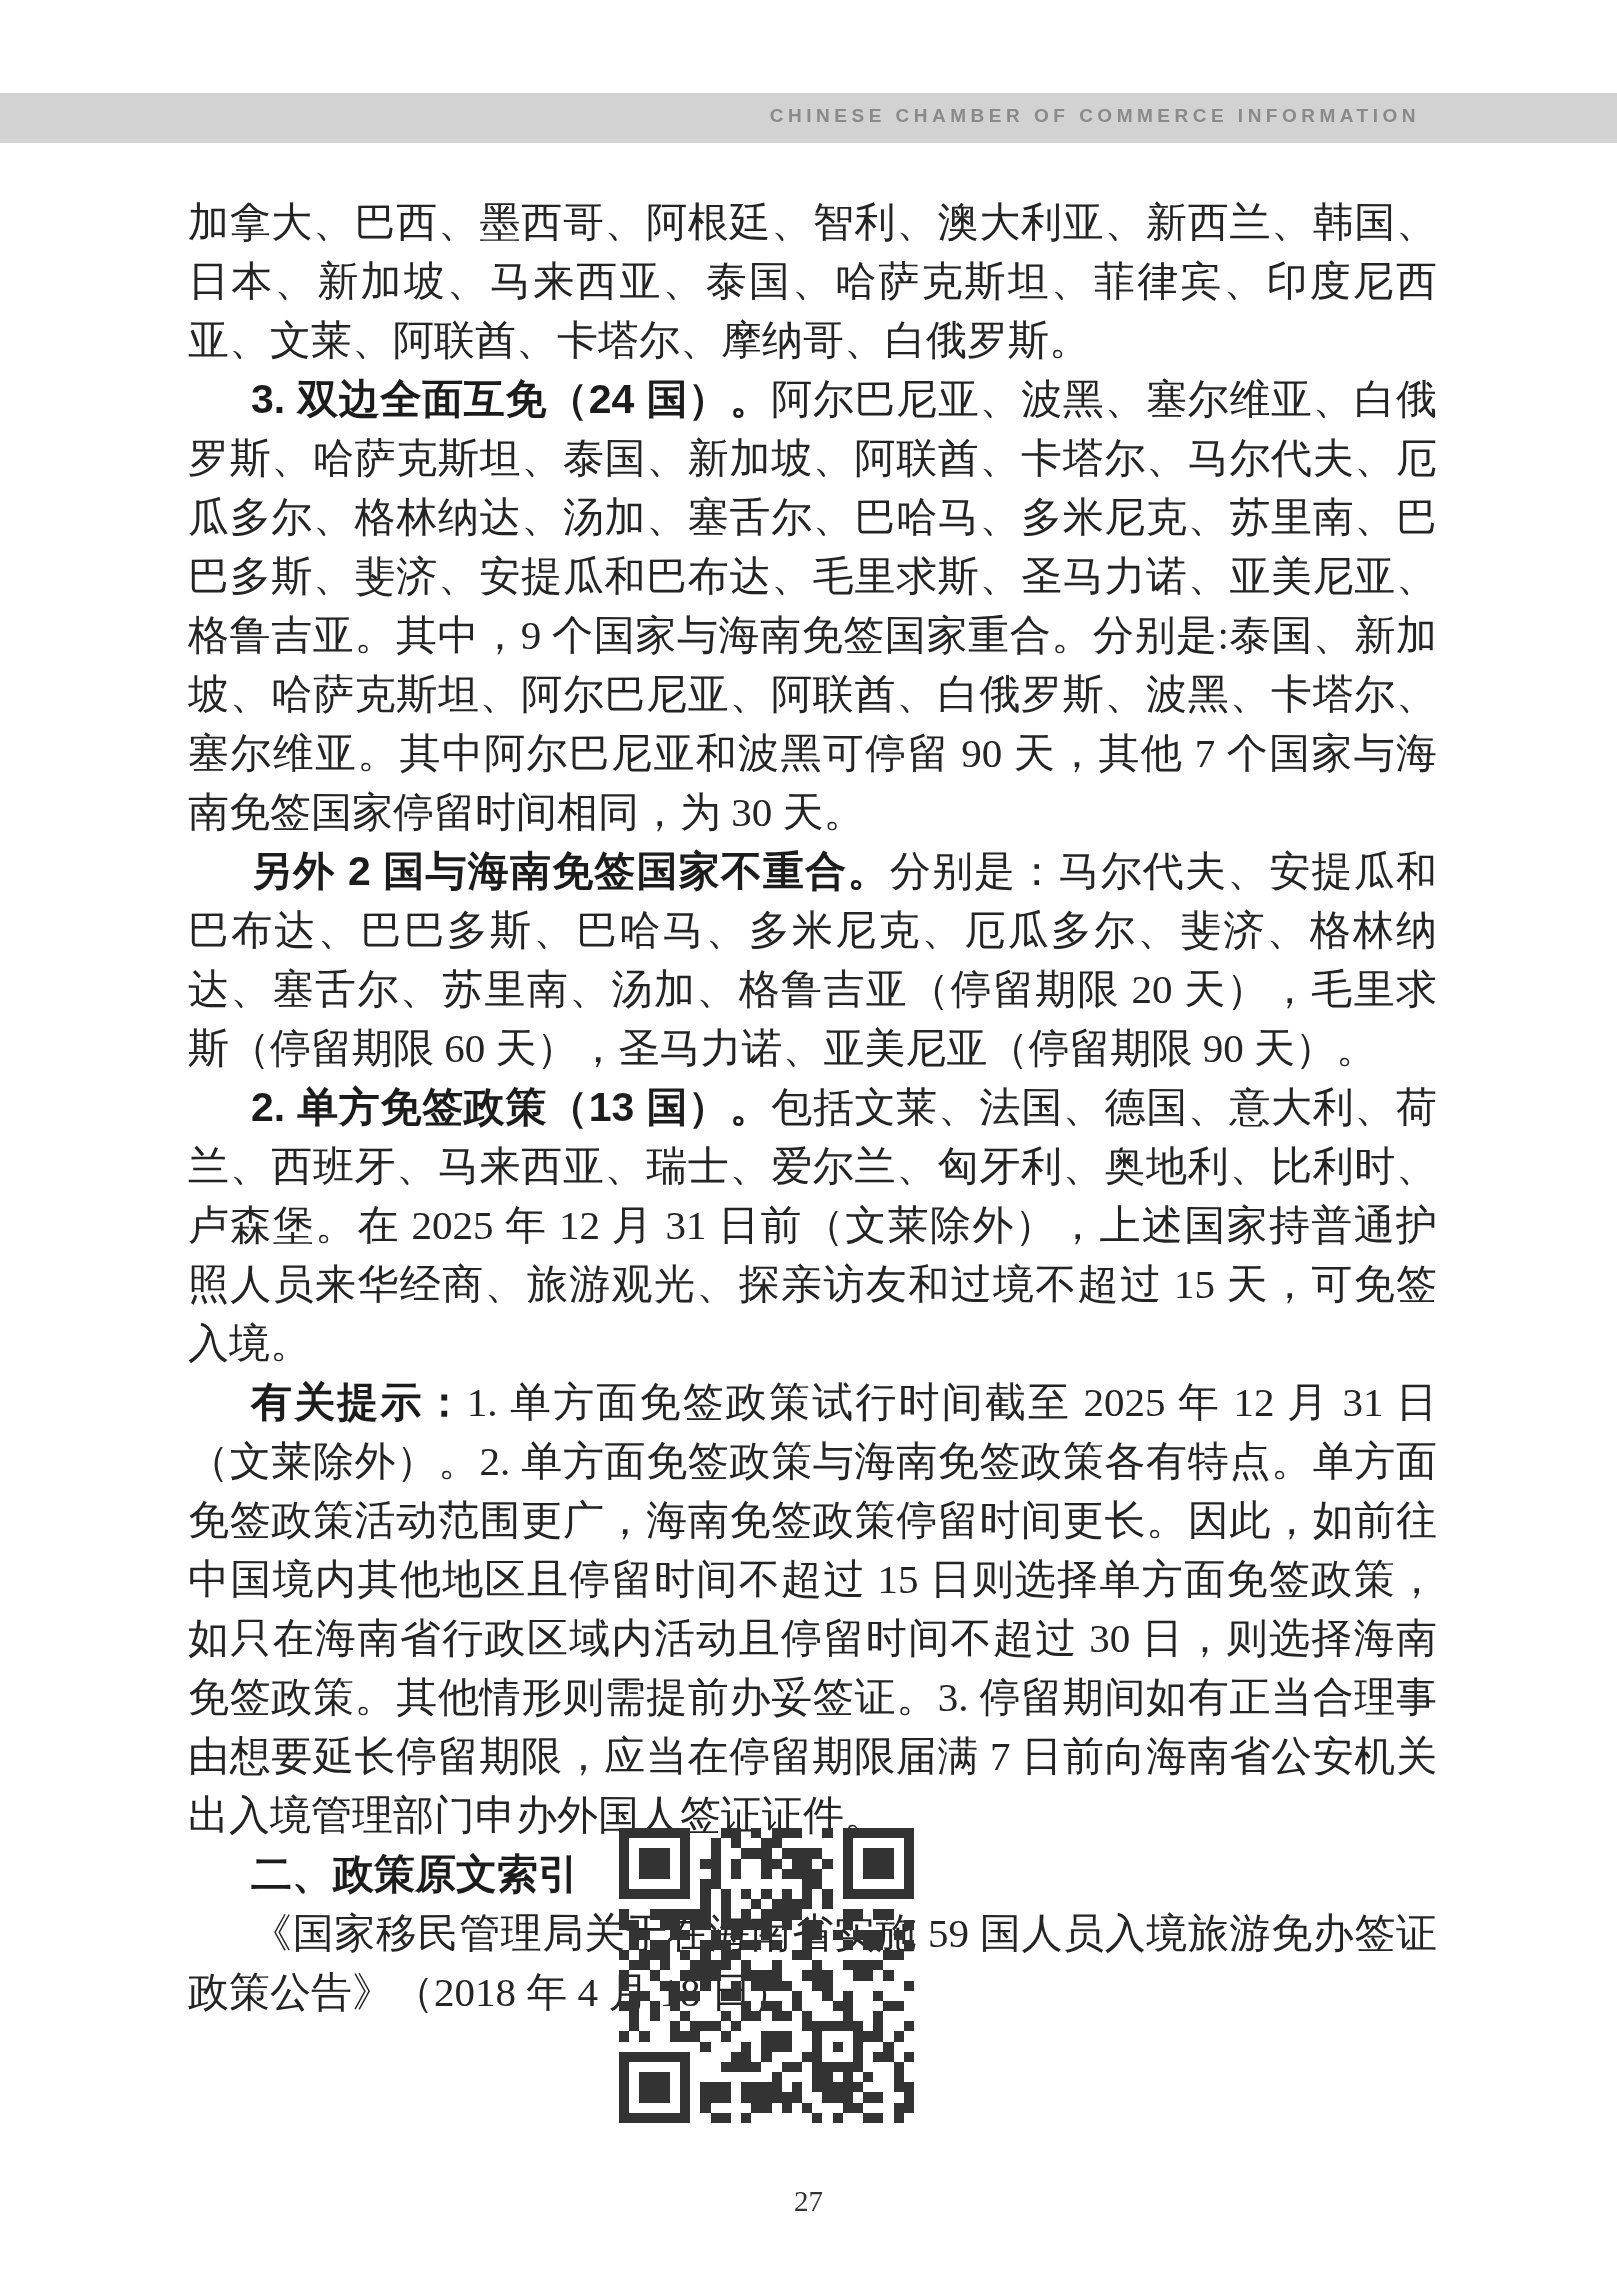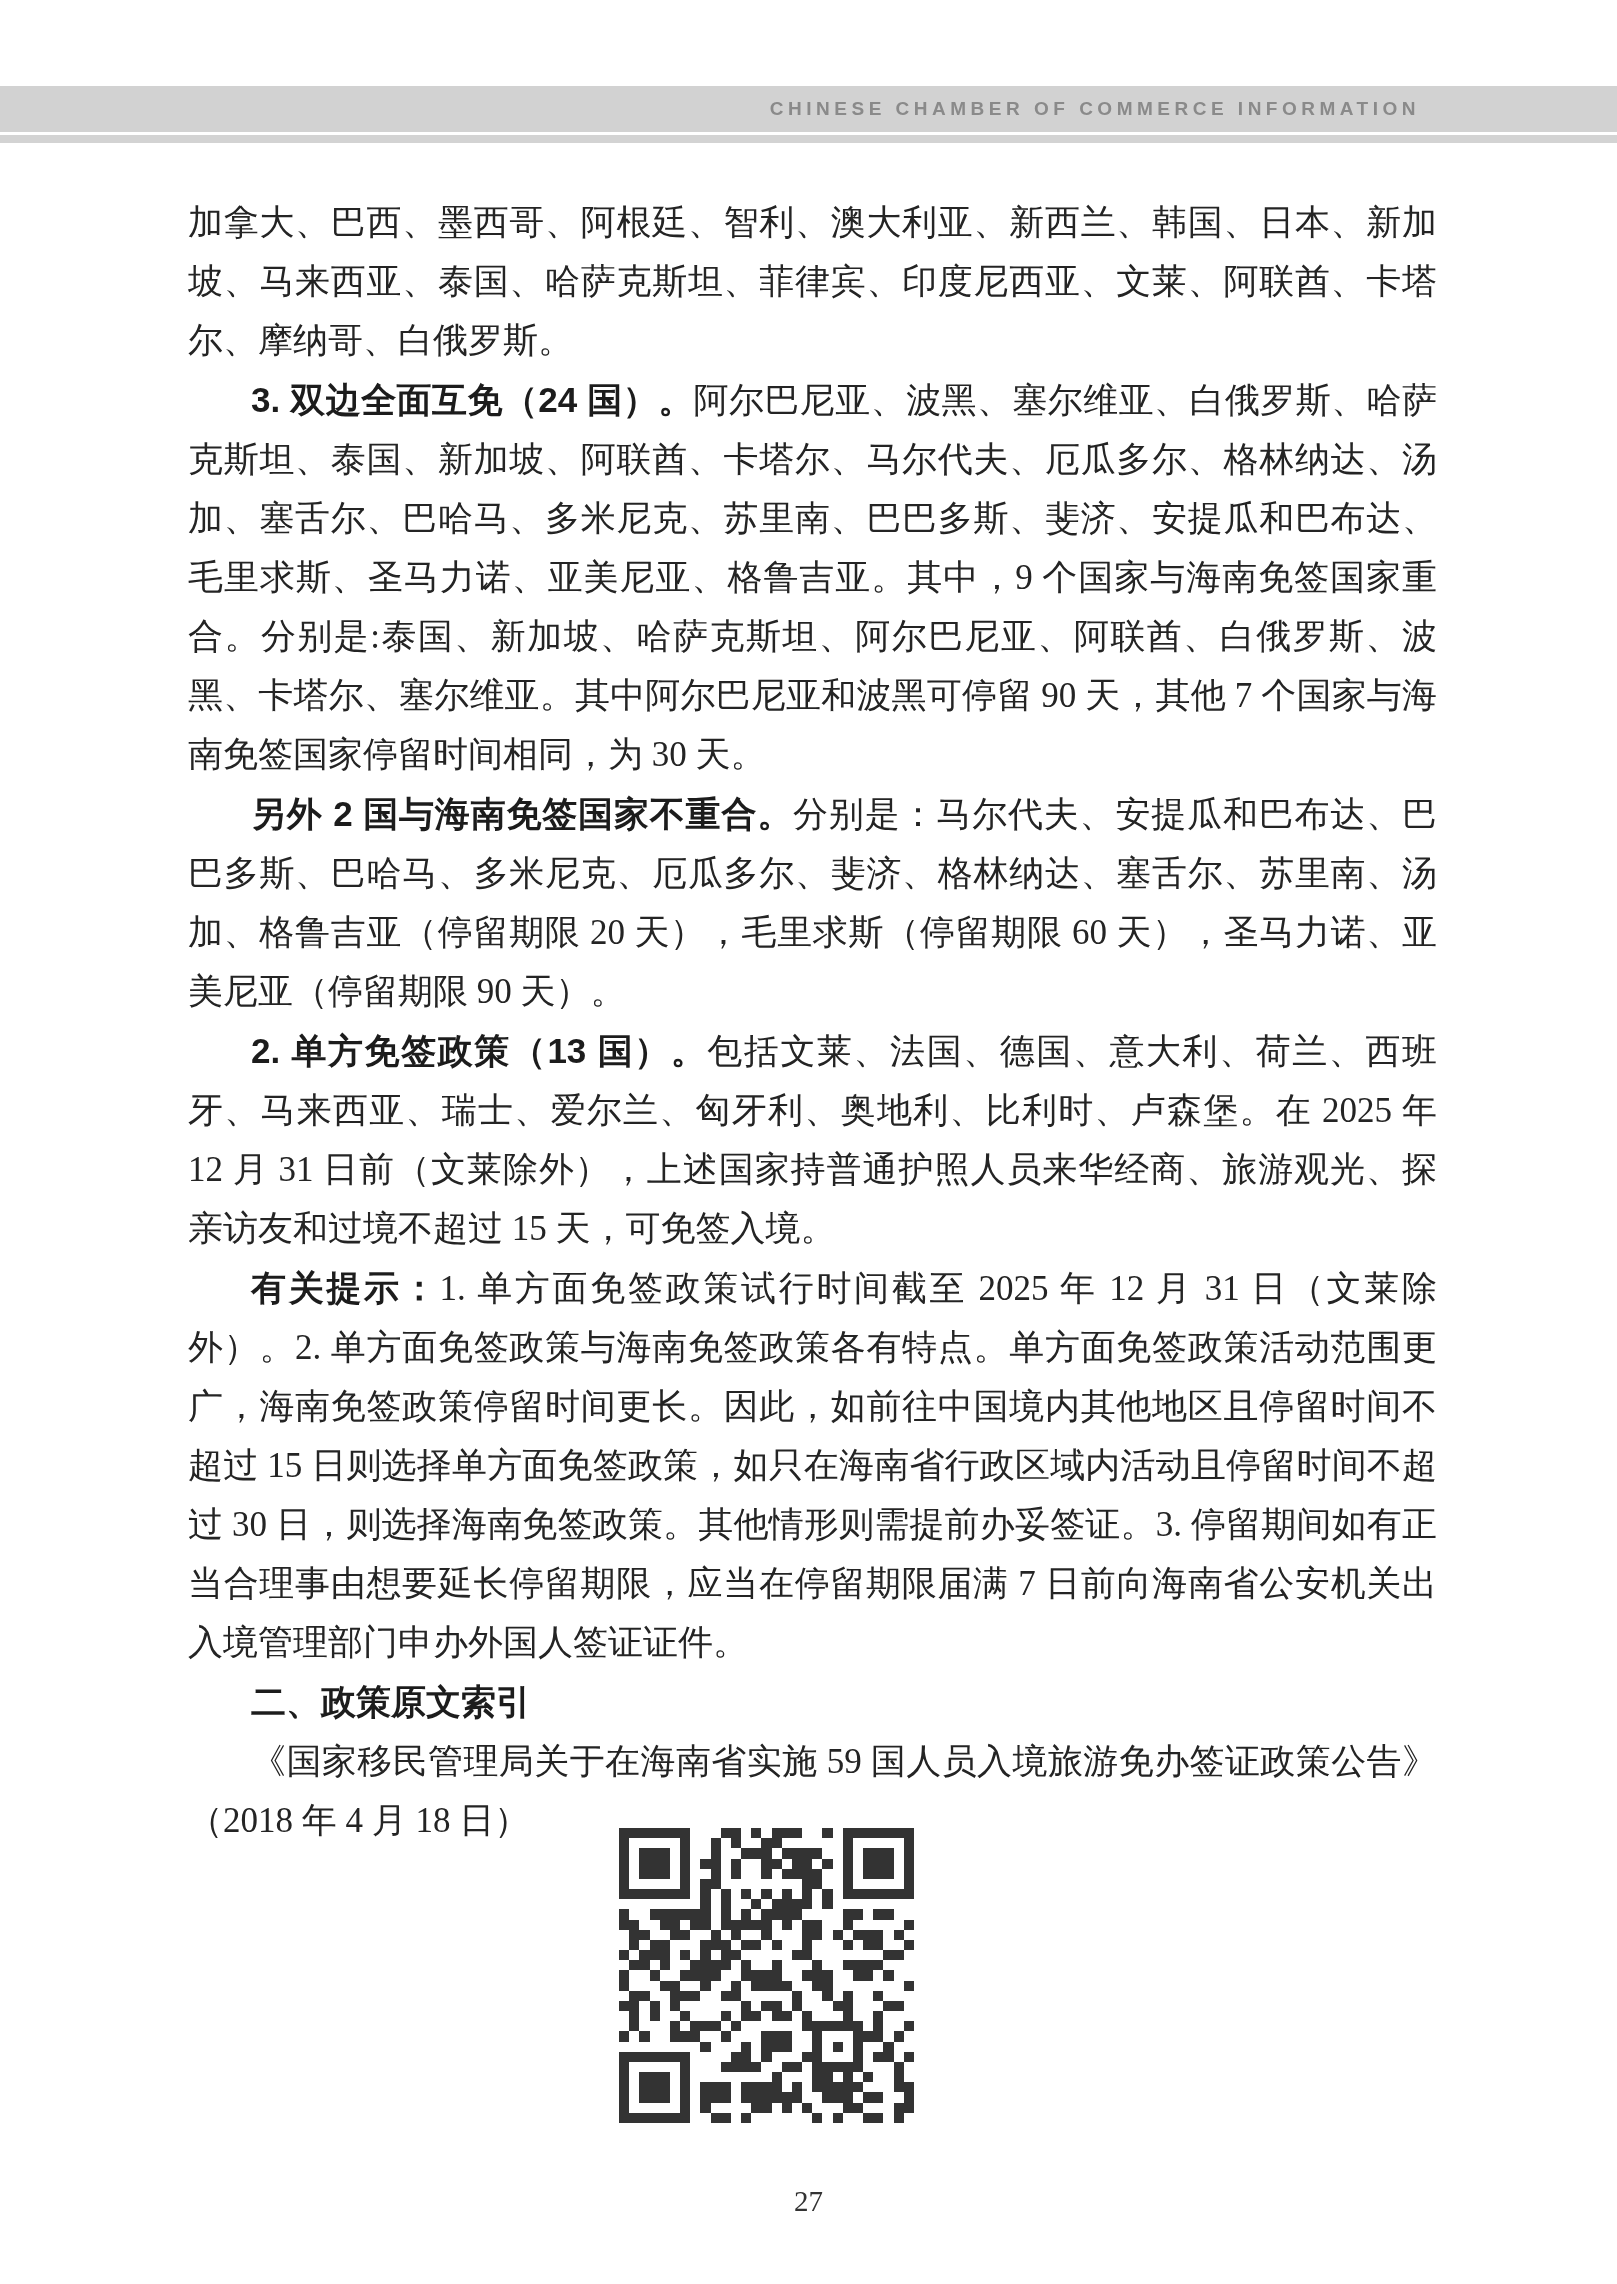--- a/index.html
+++ b/index.html
@@ -6,35 +6,35 @@
   .page{
     position:relative;
     width:1617px;height:2284px;
     background:#ffffff;
     overflow:hidden;
     font-family:"Liberation Serif","DejaVu Serif",serif;
     color:#242424;
   }
   
   .band{position:absolute;left:0;width:1617px;background:#d2d2d2;}
-  .band-1{top:86px;height:46px;display:flex;align-items:center;justify-content:flex-end;}
+  .band-1{top:93px;height:46px;display:flex;align-items:center;justify-content:flex-end;}
   .band-2{top:135px;height:7.5px;background:#d3d3d3;}
   .band-text{
     font-family:"Liberation Sans","DejaVu Sans",sans-serif;
     font-size:19px;font-weight:700;
     letter-spacing:4.5px;
     color:#8a8a8a;
     padding-right:197px;
     white-space:nowrap;
   }
   
   .body-text{
     position:absolute;
     left:188px;top:193px;width:1249px;
-    font-size:35px;line-height:59px;
+    font-size:41px;line-height:59px;
     text-align:justify;
     text-justify:inter-ideograph;
   }
   .body-text p{margin:0;padding:0;}
   .para-indent{text-indent:63px;}
   .run-bold{
     font-family:"Liberation Sans","DejaVu Sans",sans-serif;
     font-weight:700;
     color:#1c1c1c;
   }

